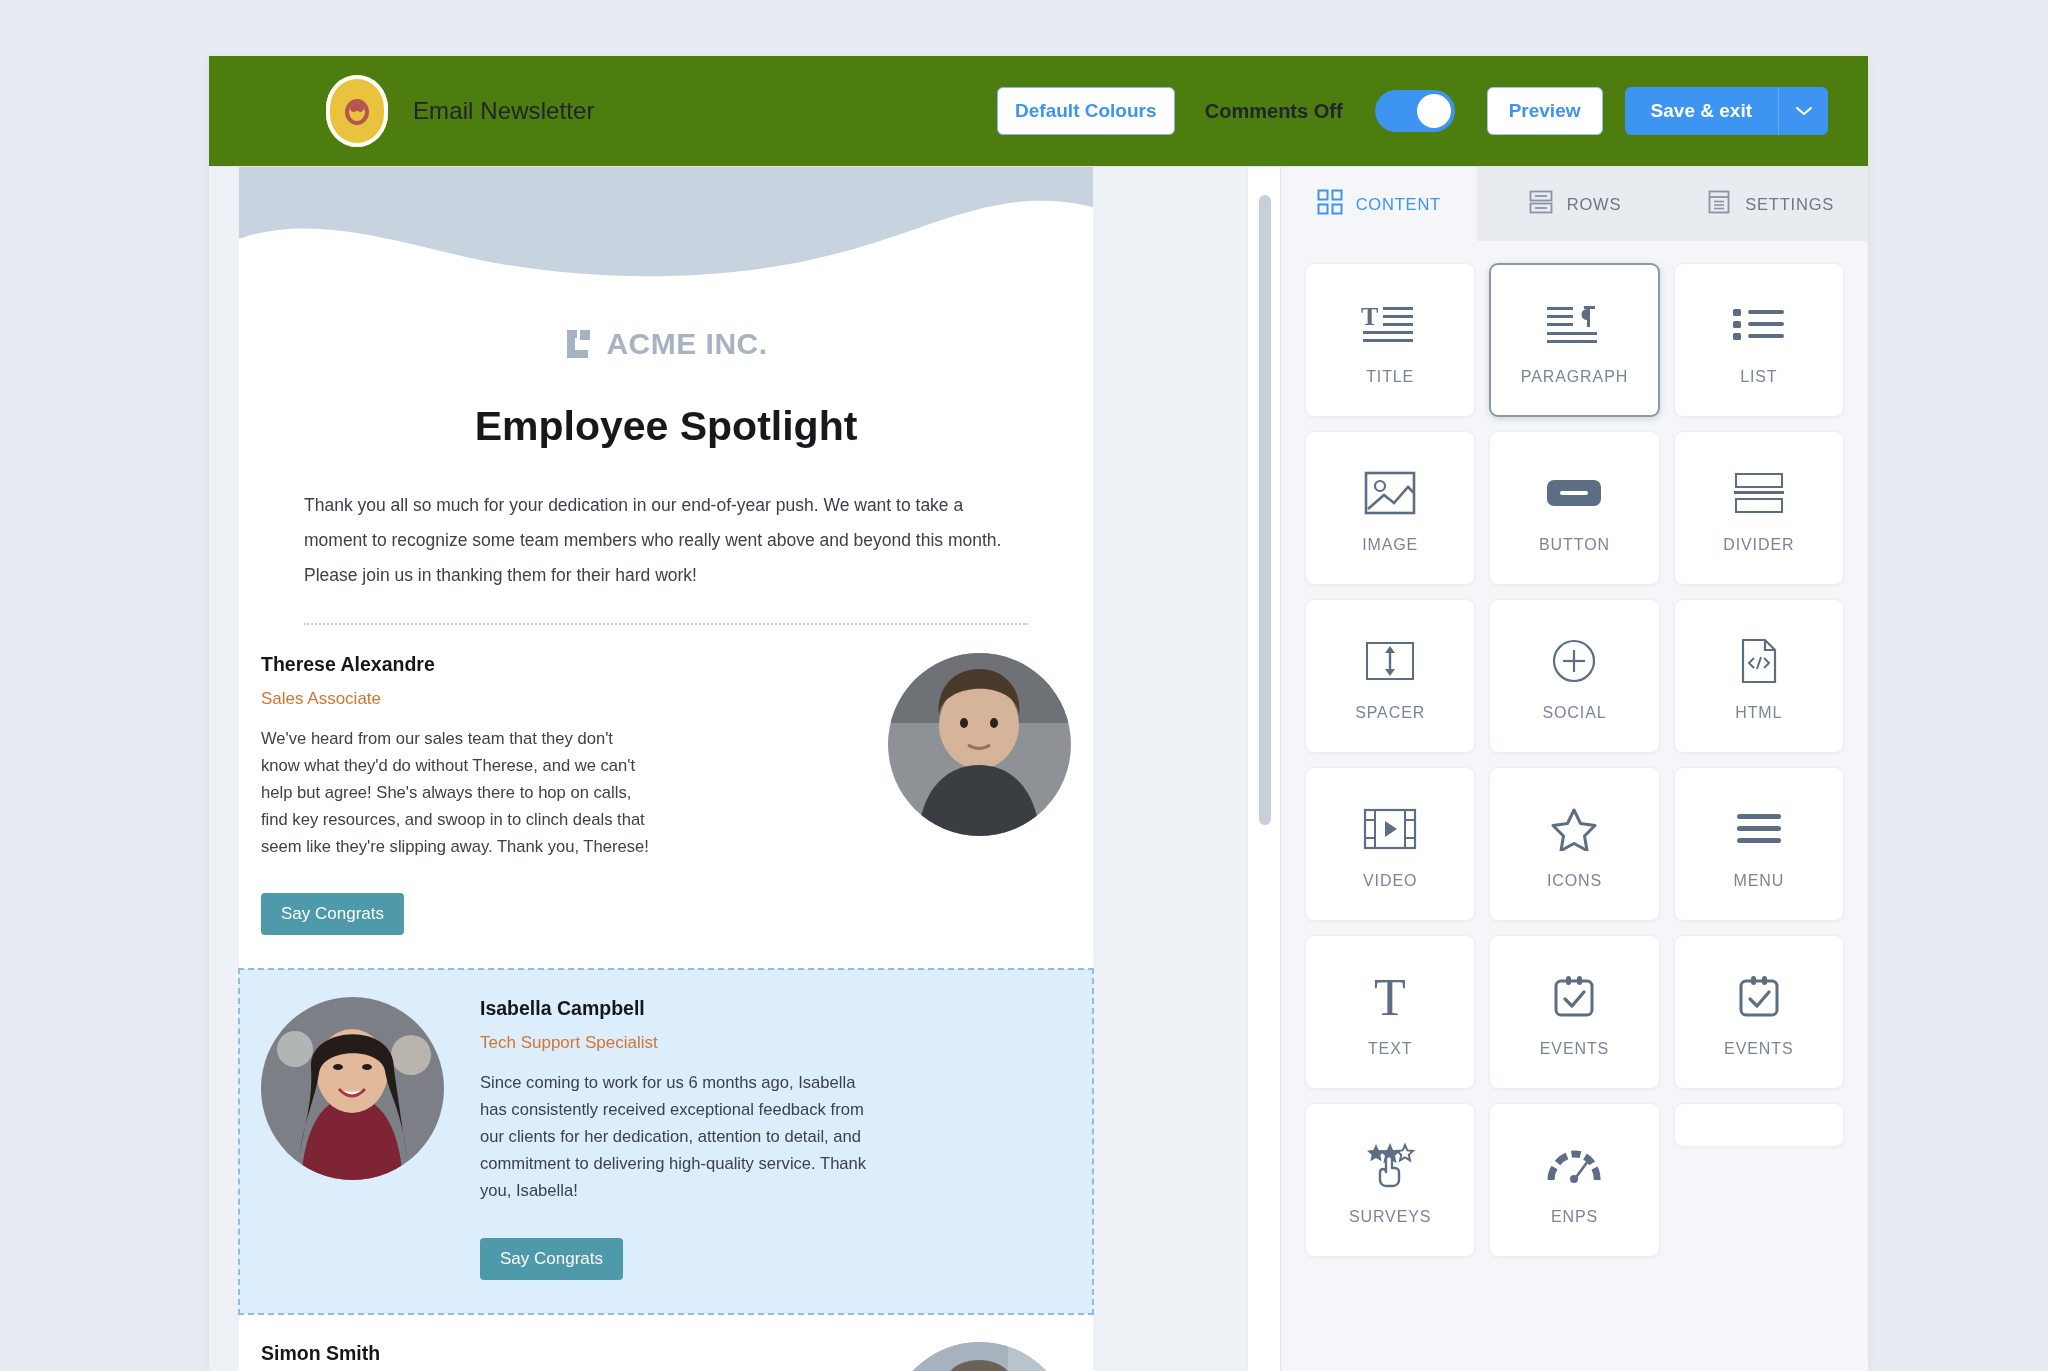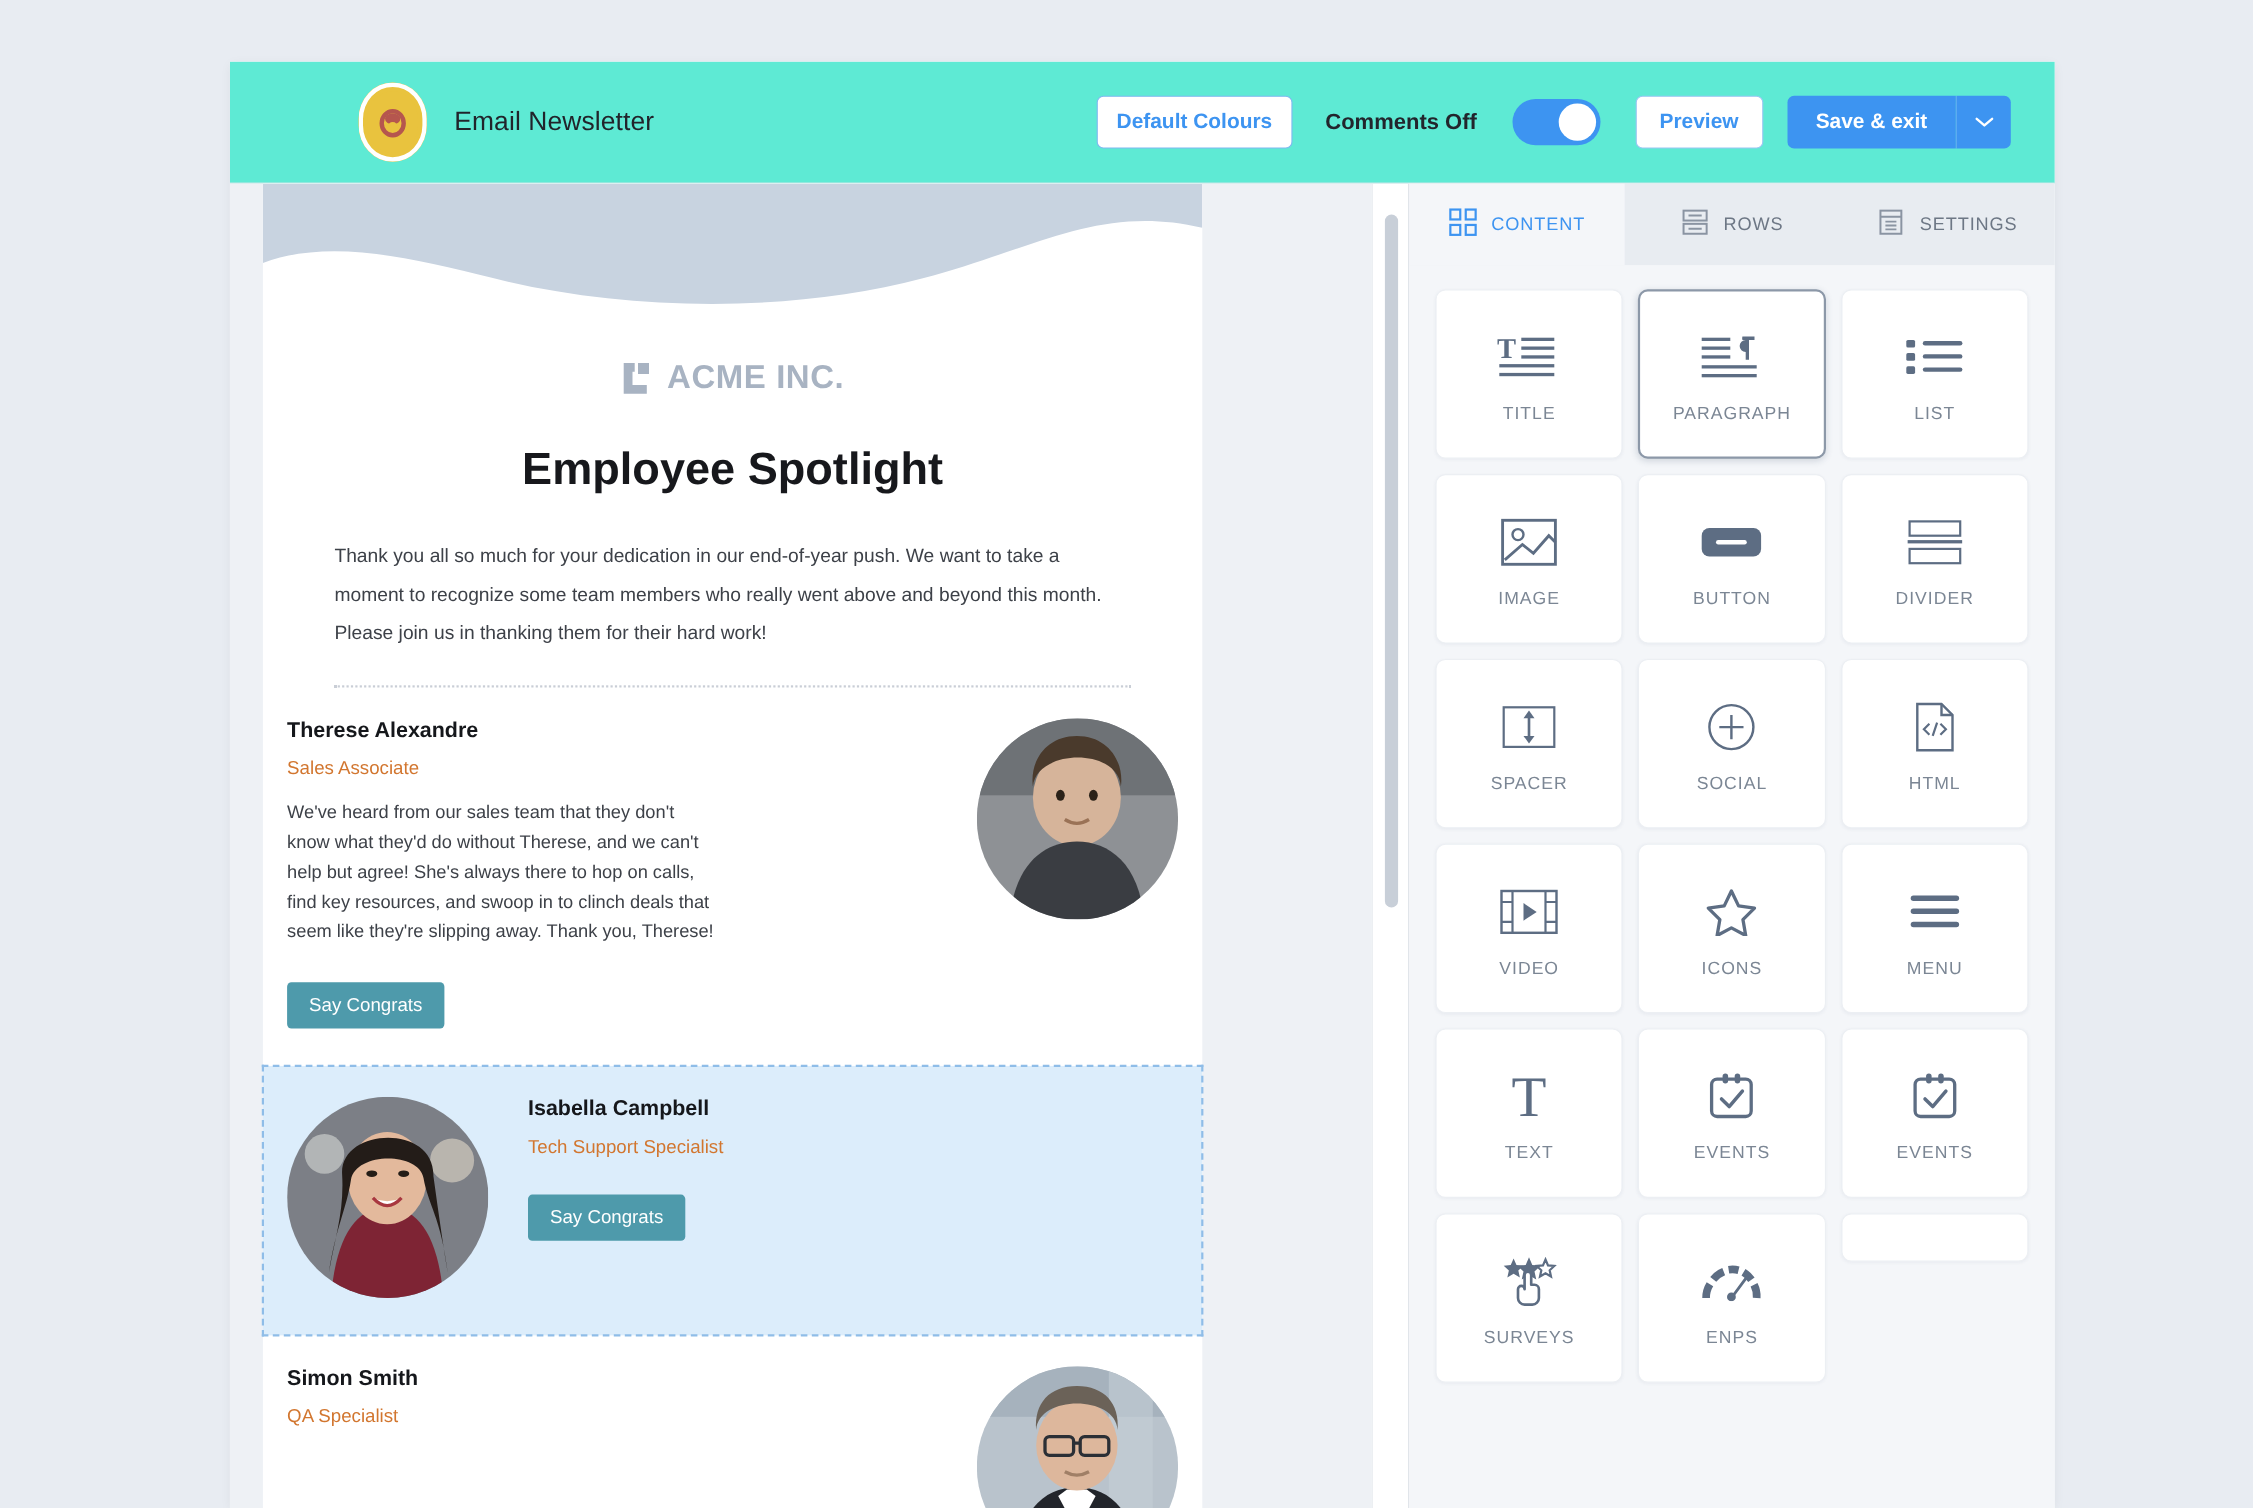--- a/index.html
+++ b/index.html
@@ -15,21 +15,21 @@
     width: 1659px; height: 1315px;
     background: #ffffff;
     box-shadow: 0 2px 10px rgba(0,0,0,0.06);
     overflow: hidden;
   }
 
   
   .header {
     position: absolute; left: 0; top: 0;
     width: 1659px; height: 111px;
-    background: #5eead4;
+    background: #4d7c0f;
     border-bottom: 1px solid #e3e7ed;
     display: flex; align-items: center;
   }
   .brand { display: flex; align-items: center; margin-left: 117px; }
   .logo-badge {
     width: 62px; height: 72px;
     border-radius: 50%/46%;
     background: #e9c33e;
     position: relative;
     display: flex; align-items: center; justify-content: center;
@@ -359,20 +359,21 @@
               <path d="M50 70 C48 28 134 24 133 72 C138 108 142 136 146 160 C140 110 128 98 124 74 C120 50 62 50 58 76 C54 102 44 120 38 160 C44 126 52 104 50 70 Z" fill="#231c18"></path>
               <ellipse cx="77" cy="70" rx="5" ry="3" fill="#241d17"></ellipse>
               <ellipse cx="106" cy="70" rx="5" ry="3" fill="#241d17"></ellipse>
               <path d="M78 92 Q91 106 104 92 Q91 98 78 92 Z" fill="#ffffff"></path>
               <path d="M78 92 Q91 106 104 92" stroke="#a8373f" stroke-width="3" fill="none"></path>
             </svg>
           </div>
           <div class="emp-text right">
             <div class="emp-name">Isabella Campbell</div>
             <div class="emp-role">Tech Support Specialist</div>
+            <div class="emp-bio">Since coming to work for us 6 months ago, Isabella has consistently received exceptional feedback from our clients for her dedication, attention to detail, and commitment to delivering high-quality service. Thank you, Isabella!</div>
             <div class="emp-btn">Say Congrats</div>
           </div>
         </div>
 
         <div class="emp-block">
           <div class="emp-text">
             <div class="emp-name">Simon Smith</div>
             <div class="emp-role">QA Specialist</div>
 
           </div>

